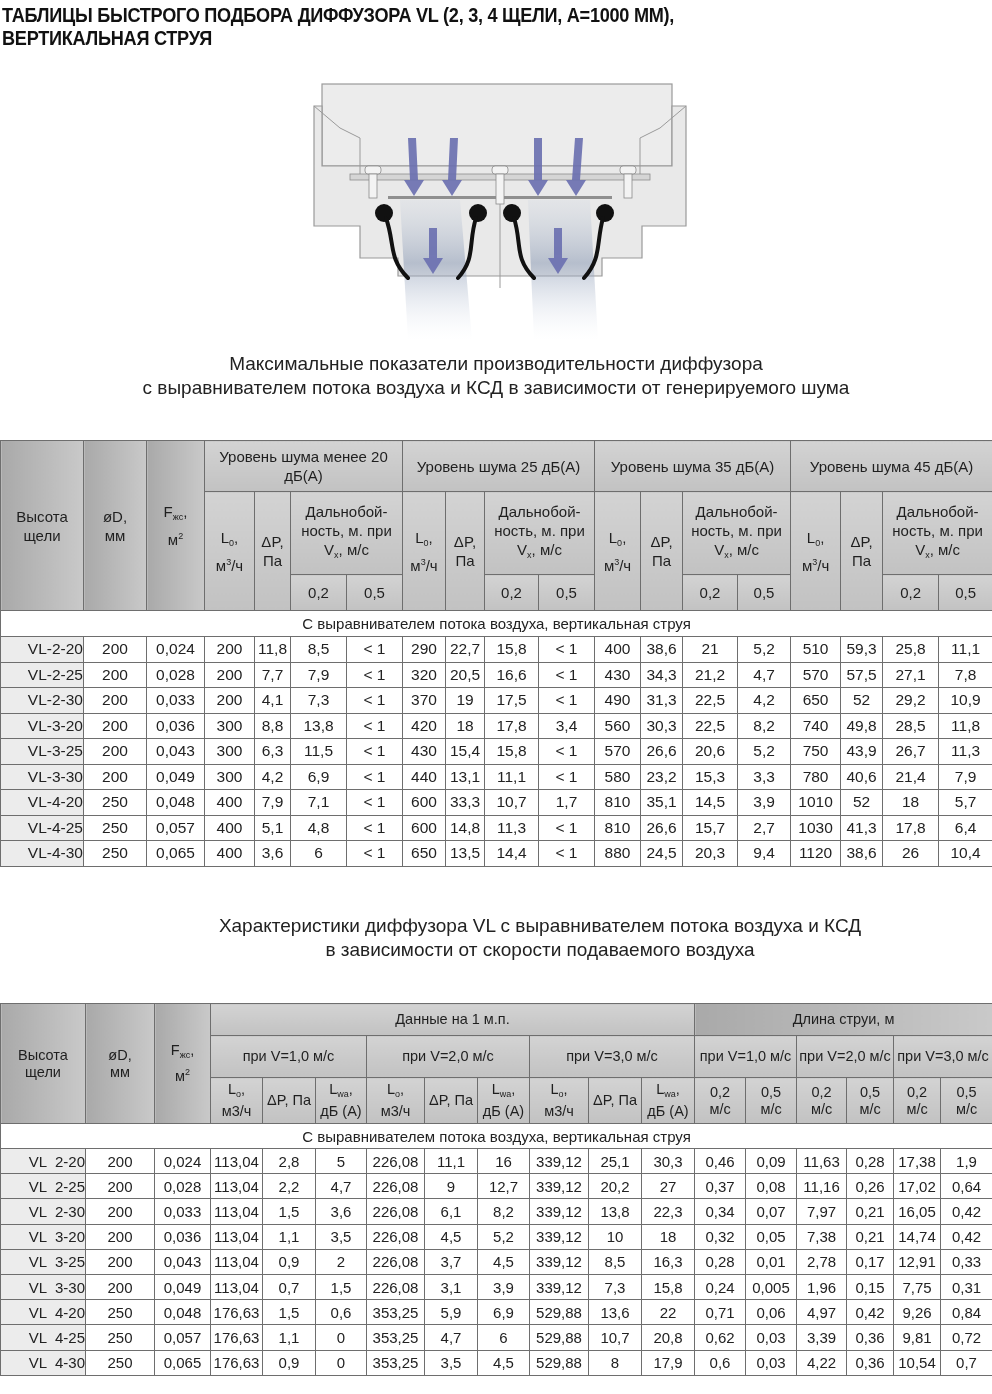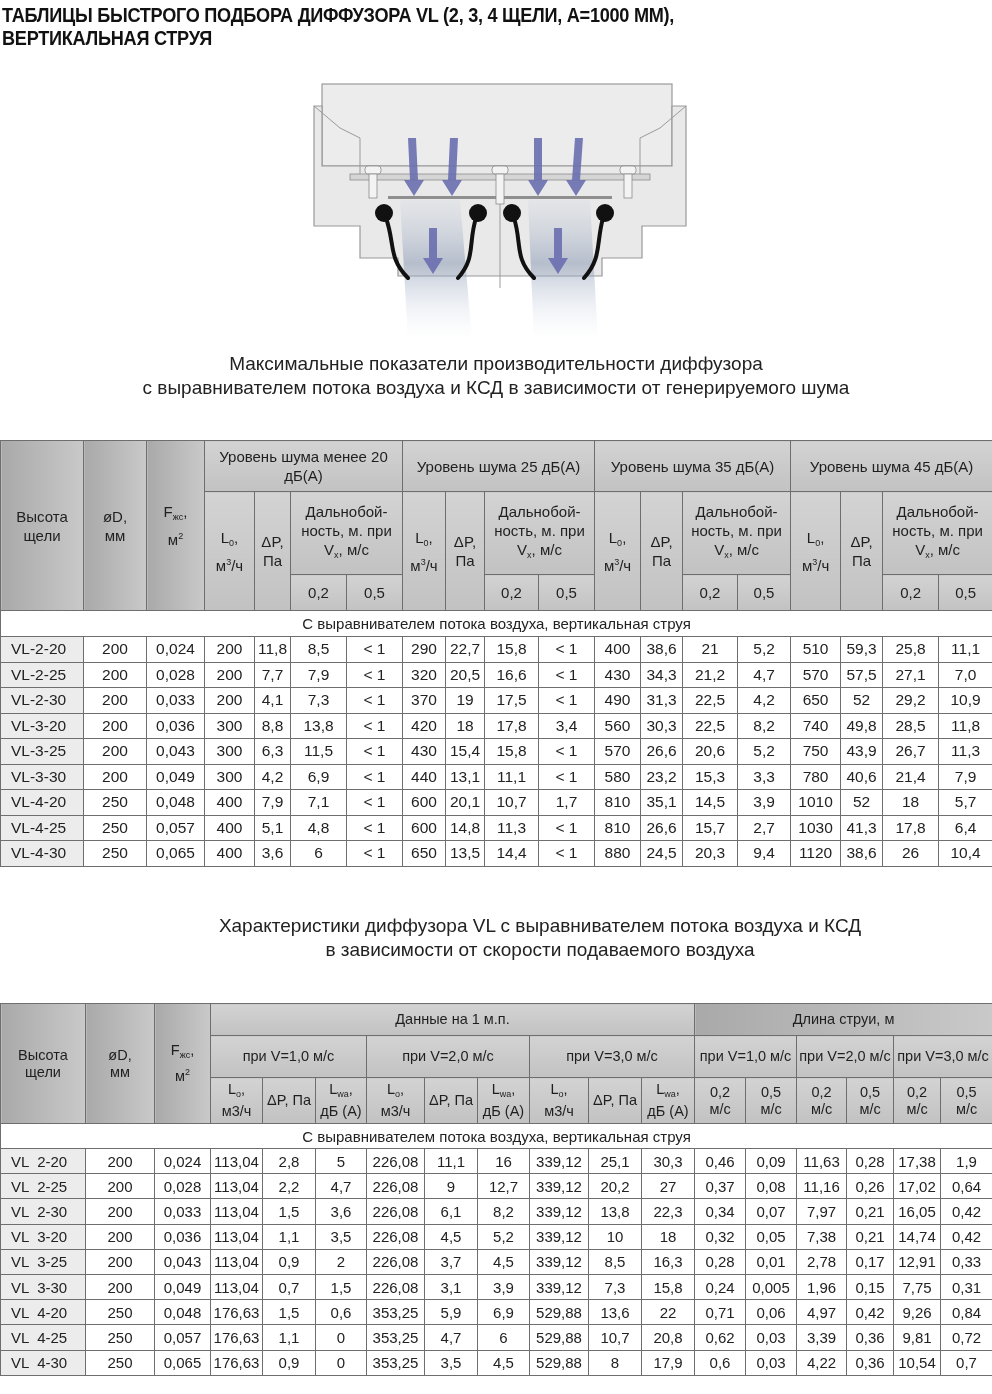--- a/index.html
+++ b/index.html
@@ -7,21 +7,21 @@
   .title { position: absolute; left: 2px; top: 4px; width: 980px; font-family: "Liberation Sans", sans-serif; font-weight: 700; font-size: 19.5px; line-height: 23px; letter-spacing: -0.3px; transform: scaleX(0.93); transform-origin: left top; color: #111; }
   .title div { white-space: nowrap; }
   .diagram { position: absolute; left: 300px; top: 78px; width: 400px; height: 262px; }
   .caption { position: absolute; left: 0; width: 992px; text-align: center; font-size: 19px; line-height: 24px; color: #222; }
   .caption div { white-space: nowrap; }
   table.t { position: absolute; left: 0; border-collapse: collapse; table-layout: fixed; font-family: "Liberation Sans", sans-serif; color: #222; }
   table.t td, table.t th { border: 1px solid #6e6e6e; padding: 0; text-align: center; vertical-align: middle; font-weight: 400; overflow: hidden; }
   table.t th { background: linear-gradient(180deg, #d3d3d3 0%, #c2c2c2 100%); color: #1f1f1f; }
   table.t th.dark { background: linear-gradient(90deg, #a9a9a9 0%, #c9c9c9 100%); }
   table.t td.section { background: #ffffff; font-size: 15px; text-align: center; }
-  table.t td.model { background: #ececec; text-align: left; padding-left: 10px; }
+  table.t td.model { background: #ececec; text-align: right; padding-left: 10px; }
   table.t td { background: #ffffff; }
   #t1 { top: 440px; width: 992px; font-size: 15.5px; }
   #t1 th { font-size: 15px; line-height: 19px; }
   #t1 tr.body td { height: 24.5px; }
   #t2 { top: 1003px; width: 992px; font-size: 15px; }
   #t2 th { font-size: 14.5px; line-height: 17px; }
   #t2 tr.body td { height: 24.2px; }
   .sub { font-size: 9px; vertical-align: -3px; }
   .sup { font-size: 9px; vertical-align: 6px; }
   .nowrap { white-space: nowrap; }
@@ -188,21 +188,21 @@
         <td>20,5</td>
         <td>16,6</td>
         <td>&lt; 1</td>
         <td>430</td>
         <td>34,3</td>
         <td>21,2</td>
         <td>4,7</td>
         <td>570</td>
         <td>57,5</td>
         <td>27,1</td>
-        <td>7,0</td>
+        <td>7,8</td>
       </tr>
       <tr class="body">
         <td class="model" style="white-space: pre;">VL-2-30</td>
         <td>200</td>
         <td>0,033</td>
         <td>200</td>
         <td>4,1</td>
         <td>7,3</td>
         <td>&lt; 1</td>
         <td>370</td>
@@ -283,21 +283,21 @@
       </tr>
       <tr class="body">
         <td class="model" style="white-space: pre;">VL-4-20</td>
         <td>250</td>
         <td>0,048</td>
         <td>400</td>
         <td>7,9</td>
         <td>7,1</td>
         <td>&lt; 1</td>
         <td>600</td>
-        <td>20,1</td>
+        <td>33,3</td>
         <td>10,7</td>
         <td>1,7</td>
         <td>810</td>
         <td>35,1</td>
         <td>14,5</td>
         <td>3,9</td>
         <td>1010</td>
         <td>52</td>
         <td>18</td>
         <td>5,7</td>

